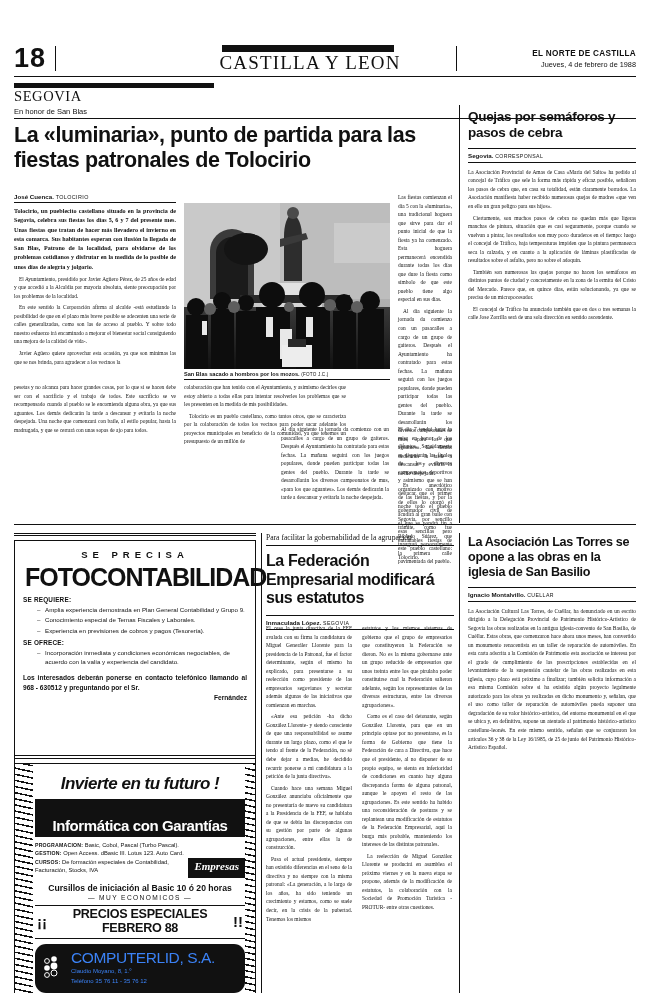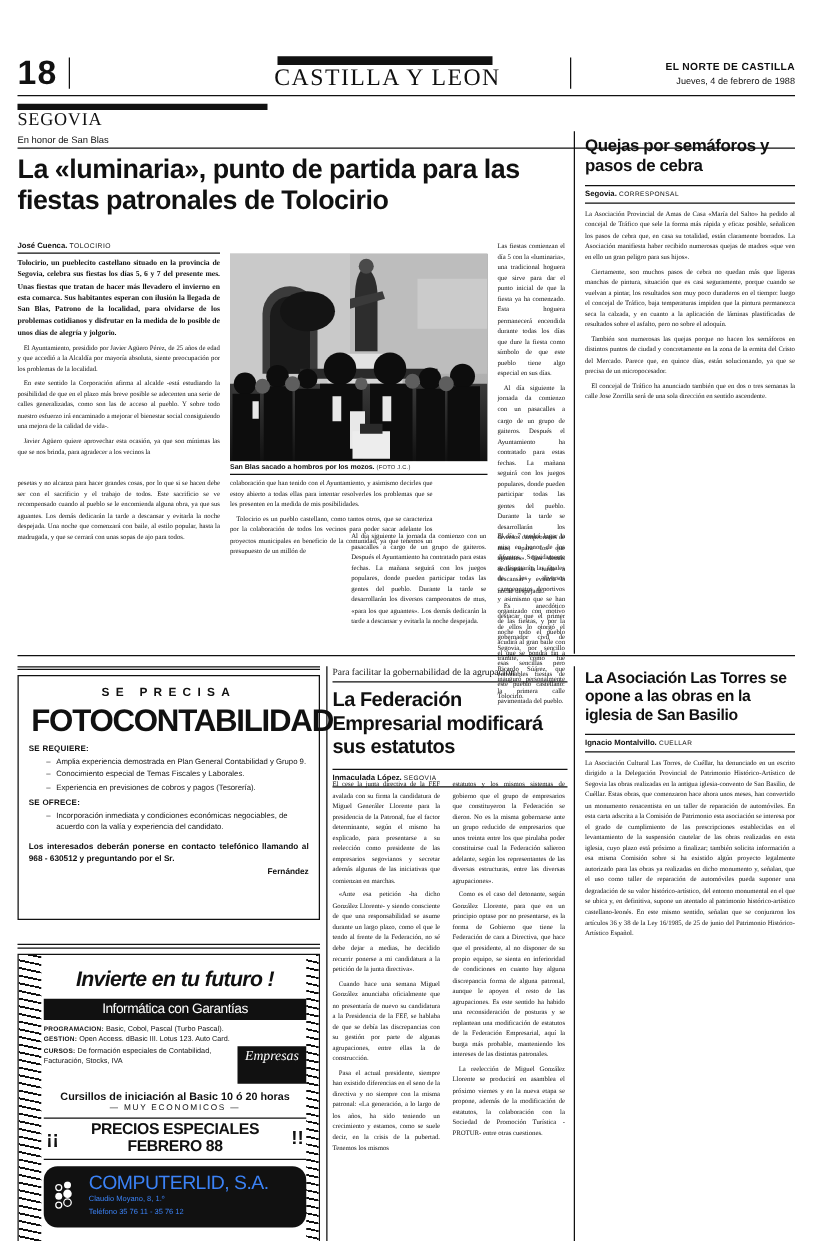--- a/index.html
+++ b/index.html
@@ -139,21 +139,21 @@
   }
   .mid-head {
     font-family:"Liberation Sans", sans-serif;
     font-weight:bold; font-size:16px; line-height:1.16;
     letter-spacing:-0.4px;
     margin-top:6px;
   }
 
   
   .ad1 {
-    position:absolute; left:14px; top:519px; width:242px; height:196px;
+    position:absolute; left:14px; top:519px; width:242px; height:258px;
     border:1.5px solid #111;
     background:#fff;
     padding:6px 8px;
   }
   .ad1-dbl {
     position:absolute; left:14px; top:512px; width:242px; height:3px;
     border-top:1px solid #111; border-bottom:1px solid #111;
   }
   .ad1-pre {
     text-align:center;
@@ -216,35 +216,35 @@
     text-align:center;
     font-family:"Liberation Sans", sans-serif;
     font-weight:bold; font-size:17px; letter-spacing:-0.5px;
     font-style:italic;
     margin:4px 0 5px 0;
   }
   .ad2-t2 {
     background:#111; color:#fff;
     text-align:center;
     font-family:"Liberation Sans", sans-serif;
-    font-weight:normal; font-size:11px; letter-spacing:-0.4px;
-    padding:2px 0 3px 0;
+    font-weight:bold; font-size:15px; letter-spacing:-0.4px;
+    padding:18px 0 3px 0;
     margin-bottom:4px;
   }
   .ad2-spec {
     font-family:"Liberation Sans", sans-serif;
     font-size:5.8px; line-height:1.42;
   }
   .ad2-spec b { font-size:5.2px; letter-spacing:0.2px; }
   .ad2-row { display:flex; align-items:flex-start; gap:4px; }
   .ad2-emp {
     background:#111; color:#fff;
     font-family:"Liberation Serif", serif;
-    font-weight:normal; font-size:11px; font-style:italic;
-    padding:1px 6px 14px 6px;
+    font-weight:bold; font-size:11px; font-style:italic;
+    padding:1px 6px 4px 6px;
     white-space:nowrap;
   }
   .ad2-t3 {
     text-align:center;
     font-family:"Liberation Sans", sans-serif;
     font-weight:bold; font-size:8.6px;
     margin-top:5px;
   }
   .ad2-t4 {
     text-align:center;

